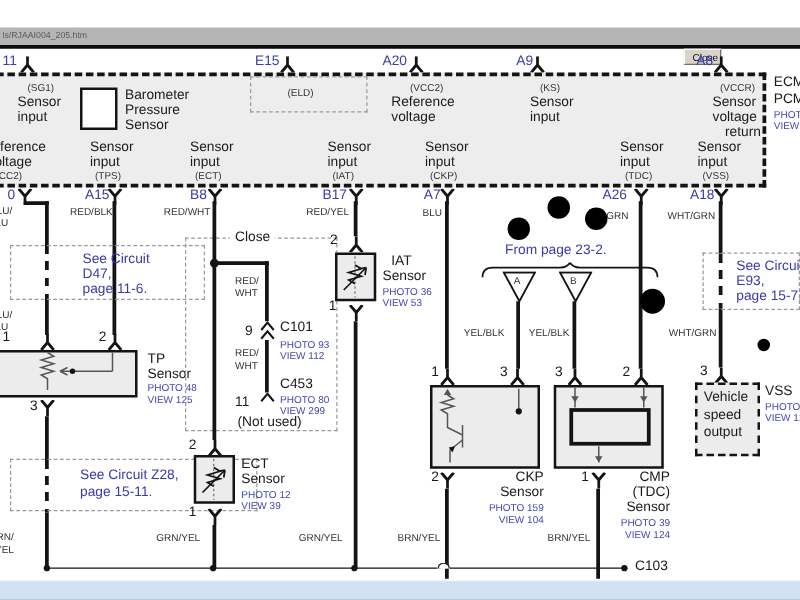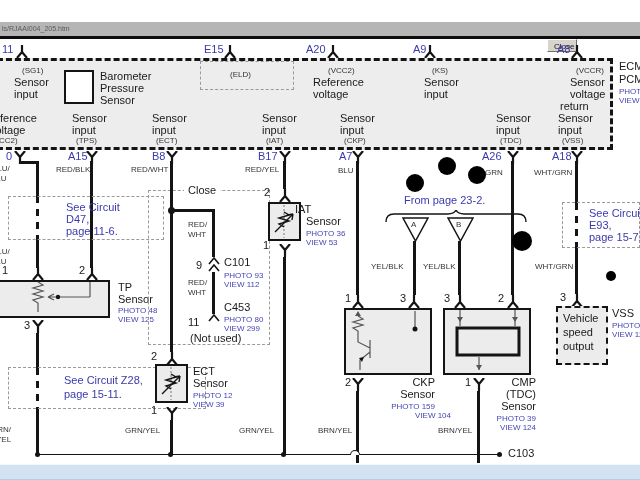--- a/index.html
+++ b/index.html
@@ -90,21 +90,21 @@
   <div class="t11" style="left:313px;top:76px">Reference</div>
   <div class="t11" style="left:313px;top:88px">voltage</div>
 
   <div class="t8" style="left:432px;top:66px">(KS)</div>
   <div class="t11" style="left:424px;top:76px">Sensor</div>
   <div class="t11" style="left:424px;top:88px">input</div>
 
   <div class="t8" style="left:576px;top:66px">(VCCR)</div>
   <div class="t11" style="left:570px;top:76px">Sensor</div>
   <div class="t11" style="left:570px;top:88px">voltage</div>
-  <div class="t11" style="left:560px;top:100px">return</div>
+  <div class="t11" style="left:580px;top:100px">return</div>
 
   <div class="t11" style="left:619px;top:60px">ECM</div>
   <div class="t11" style="left:619px;top:73px">PCM</div>
   <div class="t8 link" style="left:619px;top:87px">PHOTO</div>
   <div class="t8 link" style="left:619px;top:96px">VIEW</div>
 
   <div class="t11" style="left:-14px;top:112px">Reference</div>
   <div class="t11" style="left:-10px;top:124px">voltage</div>
   <div class="t8" style="left:-9px;top:136px">(VCC2)</div>
 
@@ -274,21 +274,21 @@
   <div class="t11" style="left:264px;top:186px">2</div>
   <svg class="pin" style="left:278px;top:189px" width="14" height="13">
       <path d="M7 0 L7 7 M7 7 L2 13 M7 7 L12 13" stroke="#141414" stroke-width="2.2" fill="none"></path>
     </svg>
   <div class="sensorbox" style="left:268px;top:202px;width:33px;height:39px"></div>
   <svg class="pin" style="left:268px;top:202px" width="33" height="39">
     <path d="M16 3 V36" stroke="#777" stroke-width="1" stroke-dasharray="2,2" fill="none"></path>
     <path d="M16 10 l5 3 l-10 3 l10 3 l-10 3 l5 3" stroke="#141414" stroke-width="1.4" fill="none"></path>
     <path d="M7 30 L25 12 M25 12 l-6 1 M25 12 l-1 6" stroke="#141414" stroke-width="1.4" fill="none"></path>
   </svg>
-  <div class="t11" style="left:295px;top:203px">IAT</div>
+  <div class="t11" style="left:313px;top:203px">IAT</div>
   <div class="t11" style="left:306px;top:215px">Sensor</div>
   <div class="t8 link" style="left:306px;top:229px">PHOTO 36</div>
   <div class="t8 link" style="left:306px;top:238px">VIEW 53</div>
   <div class="t11" style="left:263px;top:239px">1</div>
   <svg class="pin" style="left:278px;top:244px" width="14" height="13">
       <path d="M7 13 L7 6 M7 6 L2 0 M7 6 L12 0" stroke="#141414" stroke-width="2.2" fill="none"></path>
     </svg>
   <div class="wireV" style="left:283px;top:257px;height:198px"></div>
   <div class="t8" style="left:239px;top:426px">GRN/YEL</div>
 
@@ -329,21 +329,21 @@
     <circle cx="71" cy="21" r="2.5" fill="#141414"></circle>
   </svg>
   <div class="t11" style="left:345px;top:376px">2</div>
   <svg class="pin" style="left:351px;top:378px" width="14" height="13">
       <path d="M7 13 L7 6 M7 6 L2 0 M7 6 L12 0" stroke="#141414" stroke-width="2.2" fill="none"></path>
     </svg>
   <div class="wireV" style="left:356px;top:391px;height:72px"></div>
   <div class="t11 rtxt" style="left:344px;top:376px;width:91px">CKP</div>
   <div class="t11 rtxt" style="left:344px;top:388px;width:91px">Sensor</div>
   <div class="t8 link rtxt" style="left:344px;top:402px;width:91px">PHOTO 159</div>
-  <div class="t8 link rtxt" style="left:360px;top:411px;width:91px">VIEW 104</div>
+  <div class="t8 link rtxt" style="left:344px;top:411px;width:91px">VIEW 104</div>
   <div class="t8" style="left:318px;top:426px">BRN/YEL</div>
 
   <div class="t11" style="left:444px;top:292px">3</div>
   <div class="t11" style="left:498px;top:292px">2</div>
   <svg class="pin" style="left:453px;top:295px" width="14" height="13">
       <path d="M7 0 L7 7 M7 7 L2 13 M7 7 L12 13" stroke="#141414" stroke-width="2.2" fill="none"></path>
     </svg>
   <svg class="pin" style="left:506px;top:295px" width="14" height="13">
       <path d="M7 0 L7 7 M7 7 L2 13 M7 7 L12 13" stroke="#141414" stroke-width="2.2" fill="none"></path>
     </svg>

